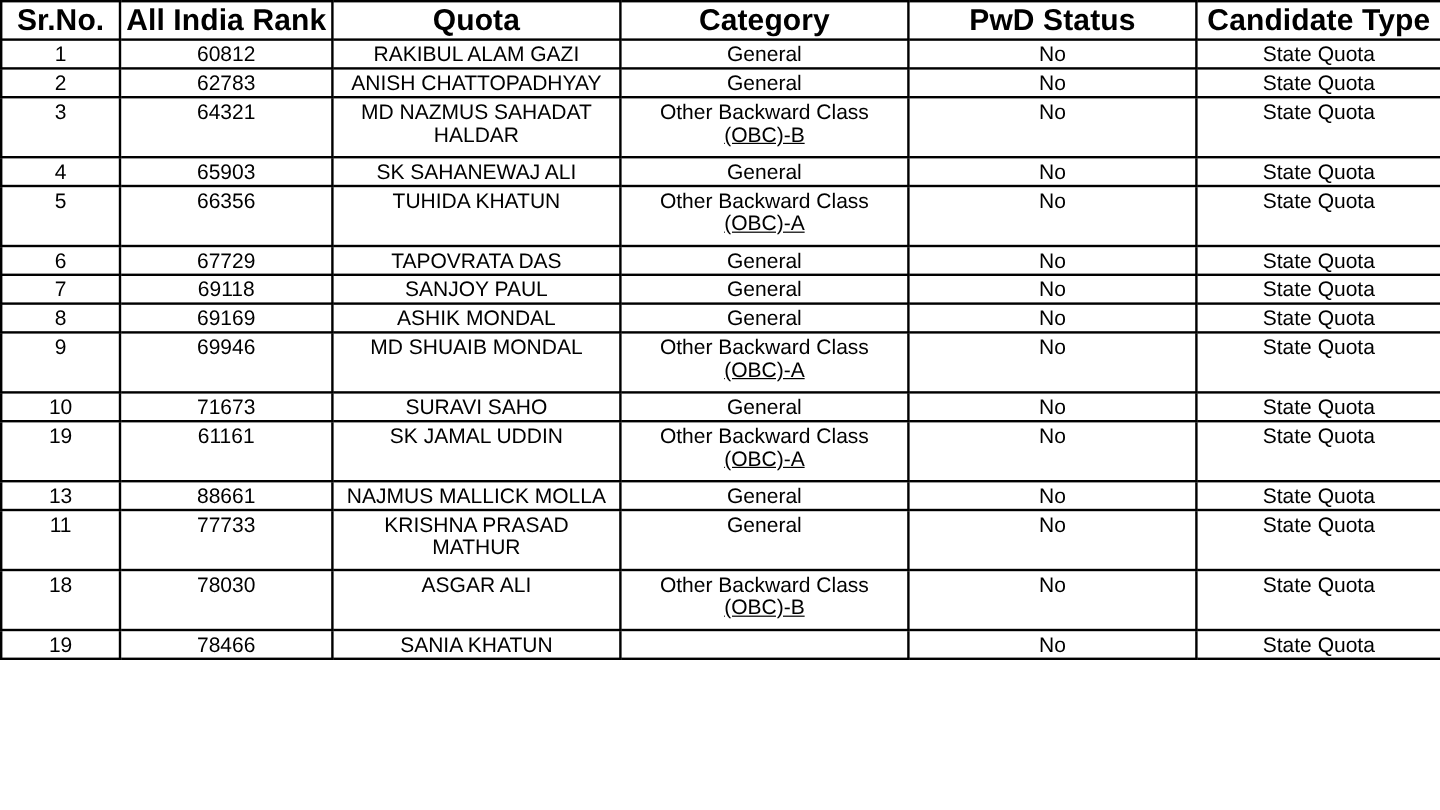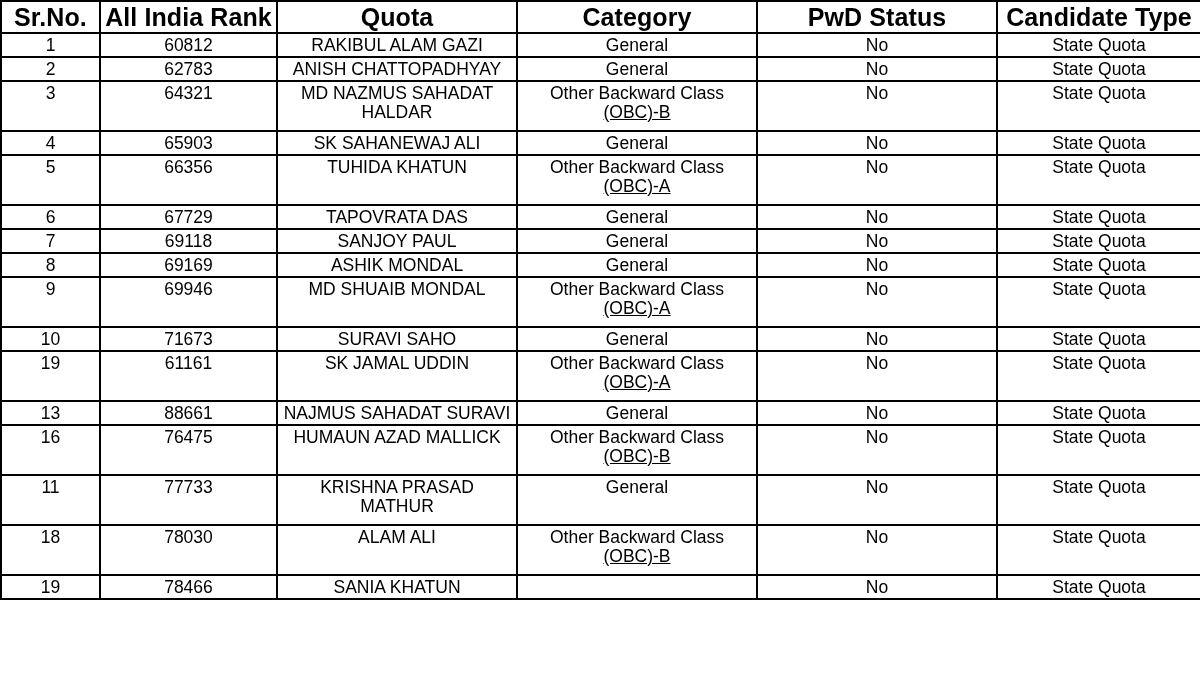--- a/index.html
+++ b/index.html
@@ -180,45 +180,37 @@
           <td>19</td>
           <td>61161</td>
           <td>SK JAMAL UDDIN</td>
           <td><span>Other Backward Class</span><span class="cat-line2">(OBC)-A</span></td>
           <td>No</td>
           <td>State Quota</td>
         </tr>
         <tr class="r1">
           <td>13</td>
           <td>88661</td>
-          <td>NAJMUS SAHADAT SURAVI</td>
-          <td><span>General</span></td>
-          <td>No</td>
-          <td>State Quota</td>
-        </tr>
-        <tr class="r2">
-          <td>16</td>
-          <td>76475</td>
-          <td>HUMAUN AZAD MALLICK</td>
-          <td><span>Other Backward Class</span><span class="cat-line2">(OBC)-B</span></td>
+          <td>NAJMUS MALLICK MOLLA</td>
+          <td><span>General</span></td>
           <td>No</td>
           <td>State Quota</td>
         </tr>
         <tr class="r2">
           <td>11</td>
           <td>77733</td>
           <td>KRISHNA PRASAD MATHUR</td>
           <td><span>General</span></td>
           <td>No</td>
           <td>State Quota</td>
         </tr>
         <tr class="r2">
           <td>18</td>
           <td>78030</td>
-          <td>ALAM ALI</td>
+          <td>ASGAR ALI</td>
           <td><span>Other Backward Class</span><span class="cat-line2">(OBC)-B</span></td>
           <td>No</td>
           <td>State Quota</td>
         </tr>
         <tr class="r1">
           <td>19</td>
           <td>78466</td>
           <td>SANIA KHATUN</td>
           <td></td>
           <td>No</td>

